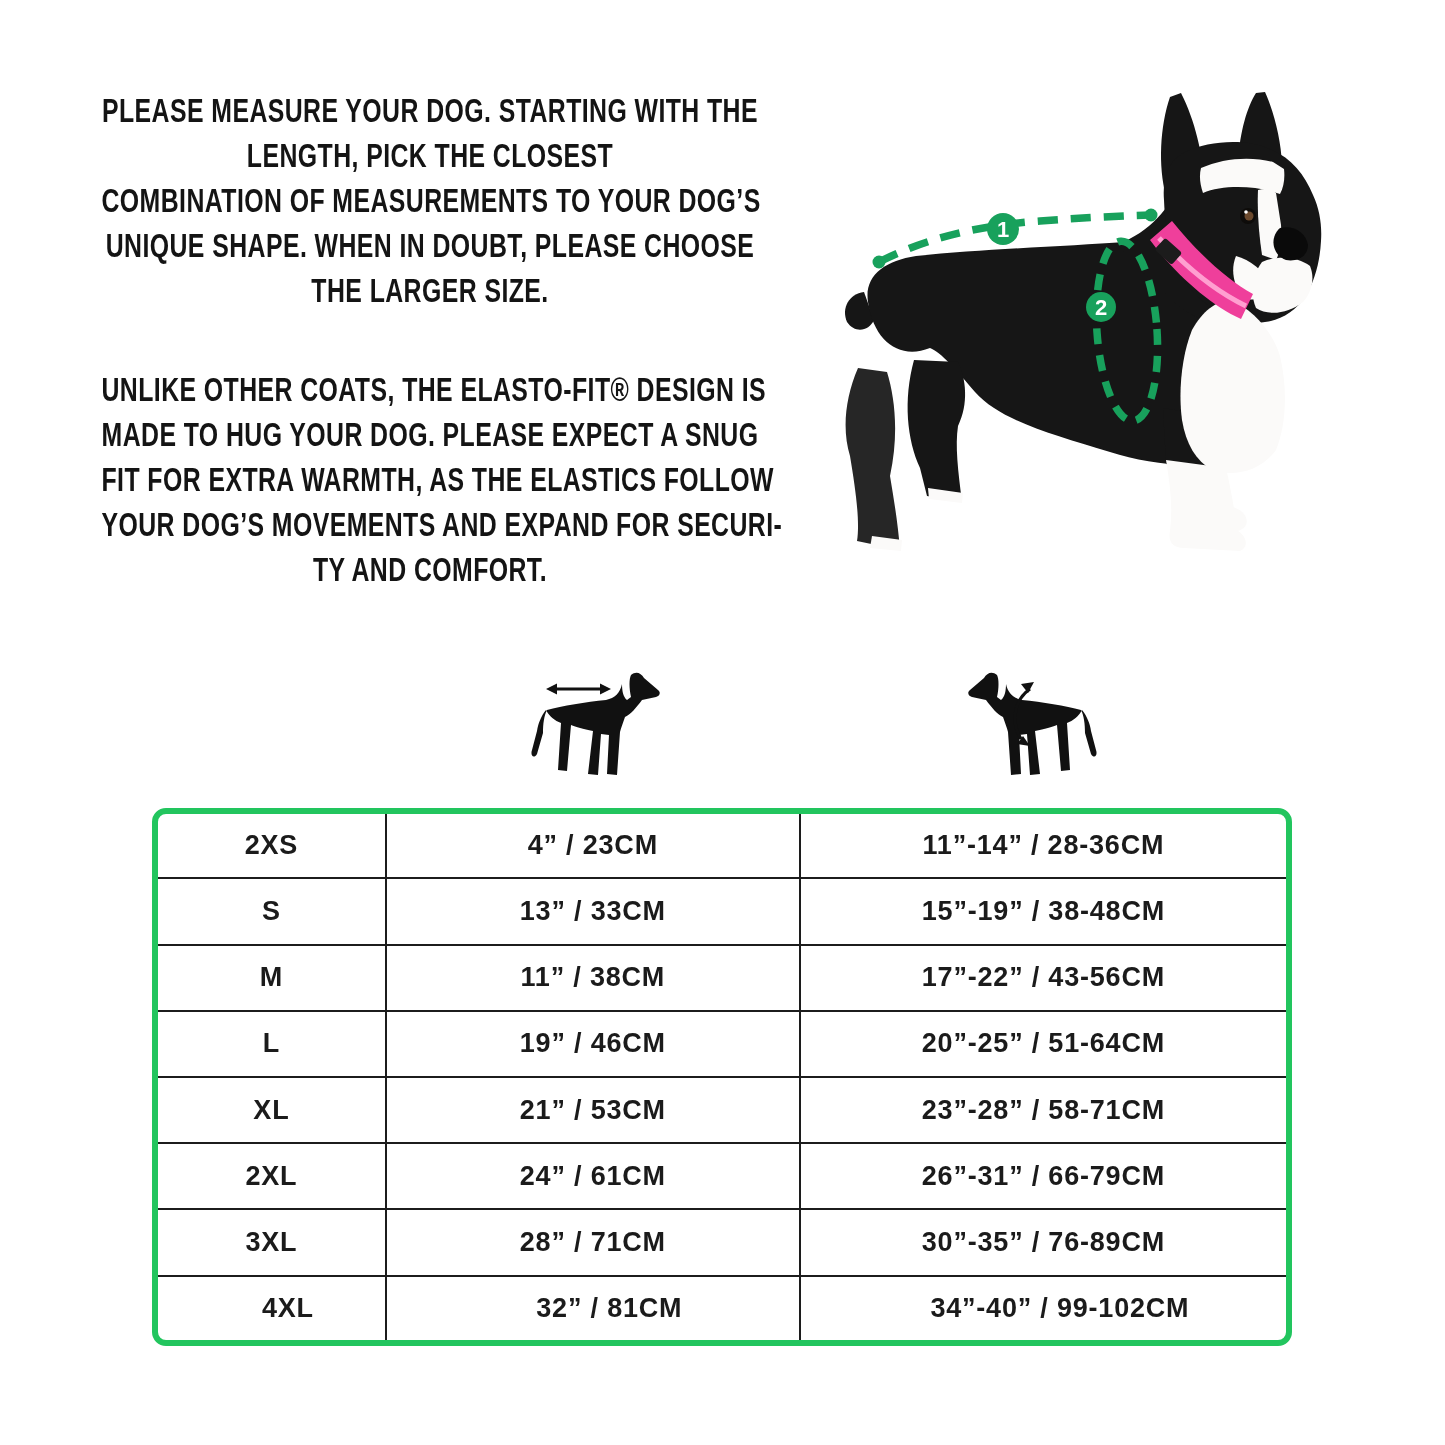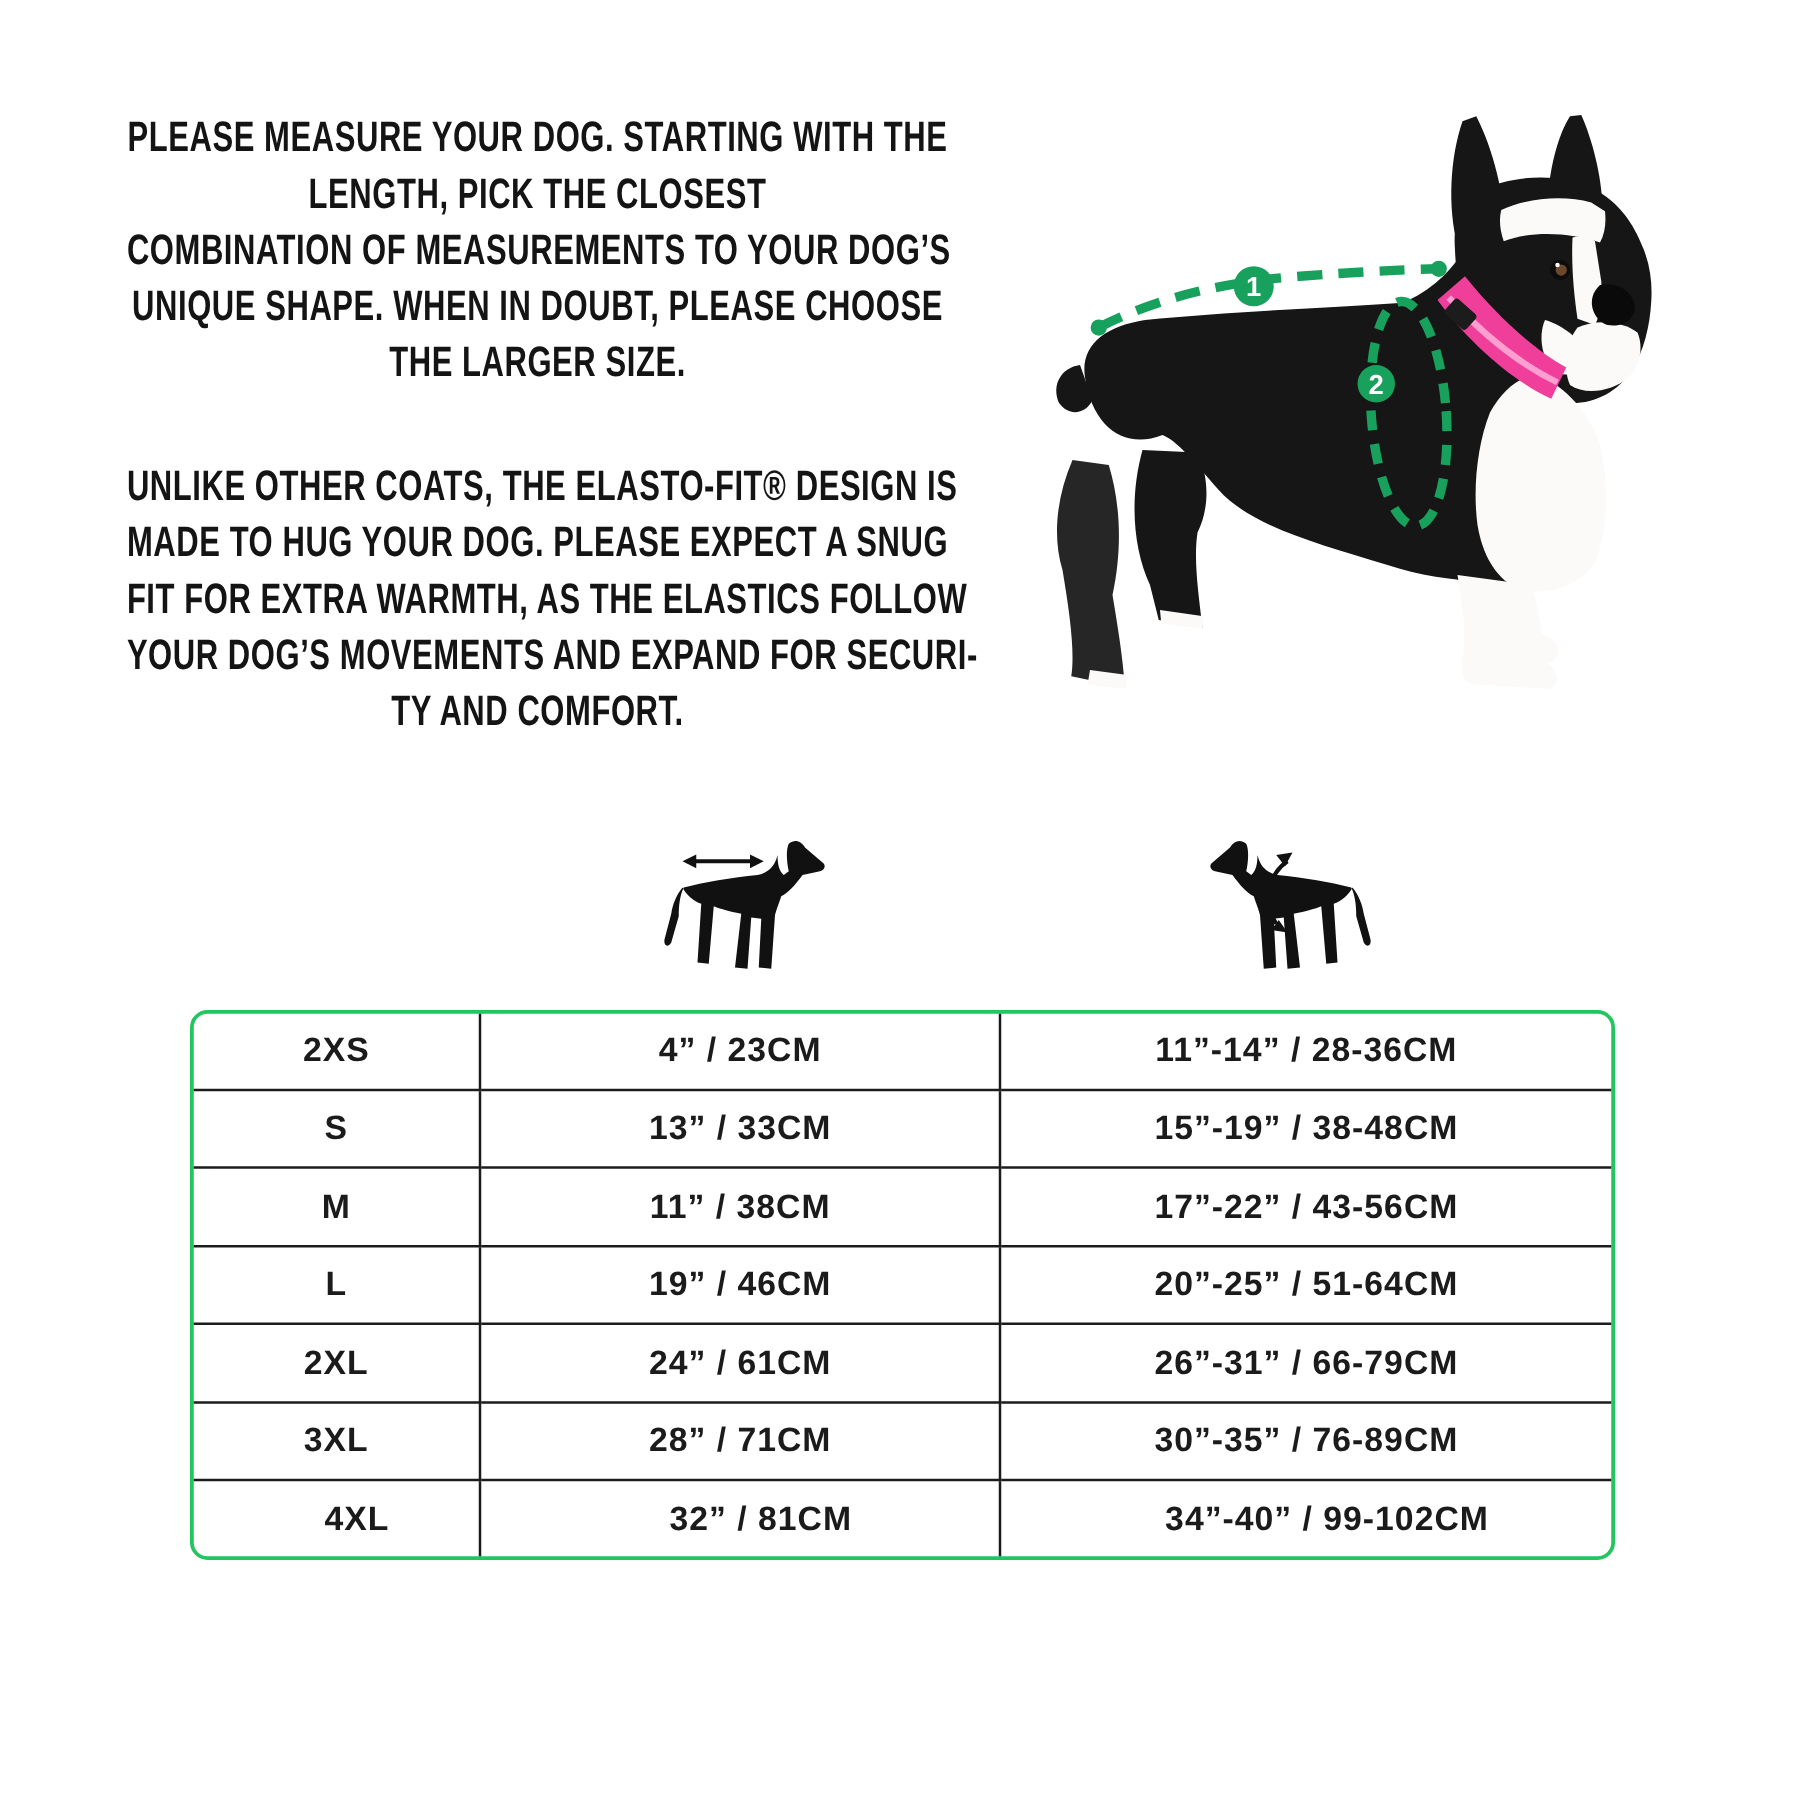--- a/index.html
+++ b/index.html
@@ -21,22 +21,22 @@
   .ink2{fill:#262626;}
   .wht{fill:#fbfaf9;}
   .green-dash{fill:none;stroke:#18a15c;stroke-width:7.5;}
   .badge{fill:#18a15c;}
   .badge-num{fill:#ffffff;font-family:"Liberation Sans",sans-serif;
              font-weight:bold;font-size:22px;text-anchor:middle;}
   .icon-ink{fill:#111111;}
   .icon-stroke{fill:none;stroke:#111111;stroke-width:3.2;}
 
   
-  #size-table-wrap{position:absolute;left:152px;top:808px;width:1140px;height:440px;
-                   border:3px solid #22c55e;border-radius:14px;box-sizing:border-box;
+  #size-table-wrap{position:absolute;left:152px;top:808px;width:1140px;height:538px;
+                   border:6px solid #22c55e;border-radius:14px;box-sizing:border-box;
                    background:#ffffff;}
   table{width:100%;height:100%;border-collapse:collapse;table-layout:fixed;}
   td{border:2px solid #1c1c1c;text-align:center;vertical-align:middle;
      font-weight:bold;font-size:27px;letter-spacing:.8px;color:#1b1b1b;
      font-family:"Liberation Sans",sans-serif;}
   tr td:first-child{border-left:none;}
   tr td:last-child{border-right:none;}
   tr:first-child td{border-top:none;}
   tr:last-child td{border-bottom:none;padding-left:34px;}
   col.c1{width:20.2%;} col.c2{width:36.7%;} col.c3{width:43.1%;}
@@ -173,20 +173,25 @@
         <td>M</td>
         <td>11” / 38CM</td>
         <td>17”-22” / 43-56CM</td>
       </tr>
       <tr>
         <td>L</td>
         <td>19” / 46CM</td>
         <td>20”-25” / 51-64CM</td>
       </tr>
       <tr>
+        <td>XL</td>
+        <td>21” / 53CM</td>
+        <td>23”-28” / 58-71CM</td>
+      </tr>
+      <tr>
         <td>2XL</td>
         <td>24” / 61CM</td>
         <td>26”-31” / 66-79CM</td>
       </tr>
       <tr>
         <td>3XL</td>
         <td>28” / 71CM</td>
         <td>30”-35” / 76-89CM</td>
       </tr>
       <tr>

